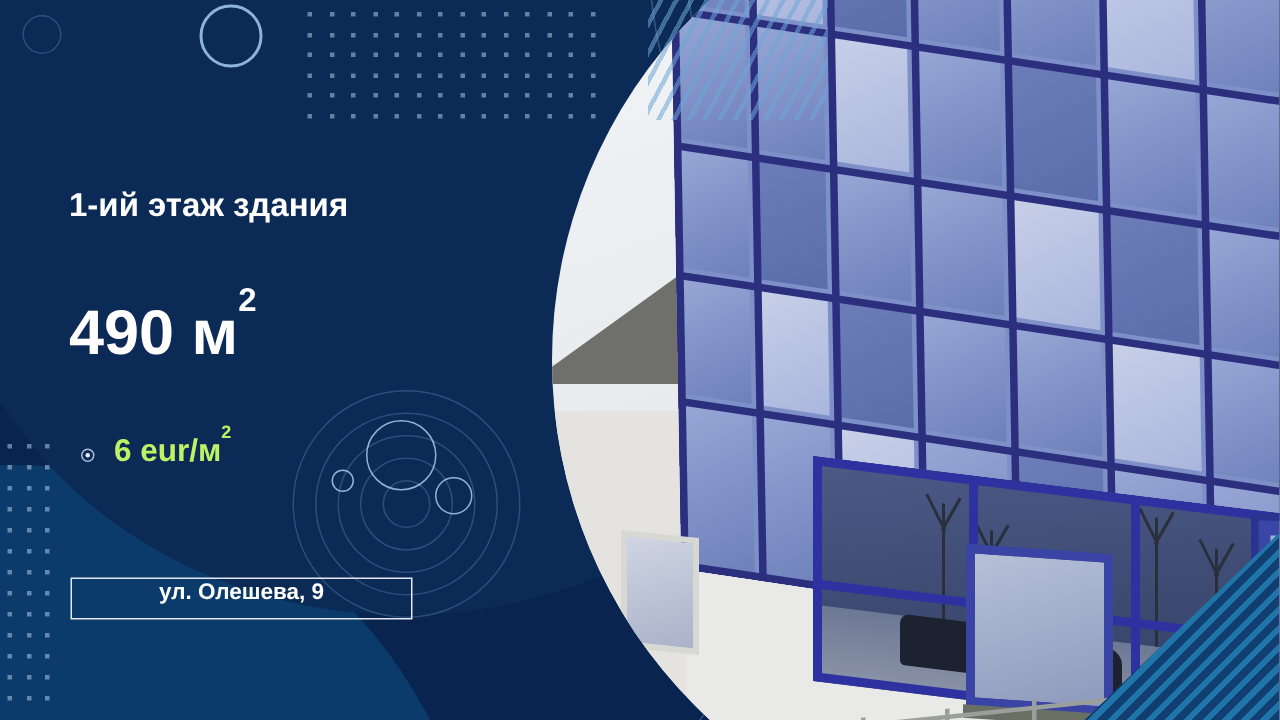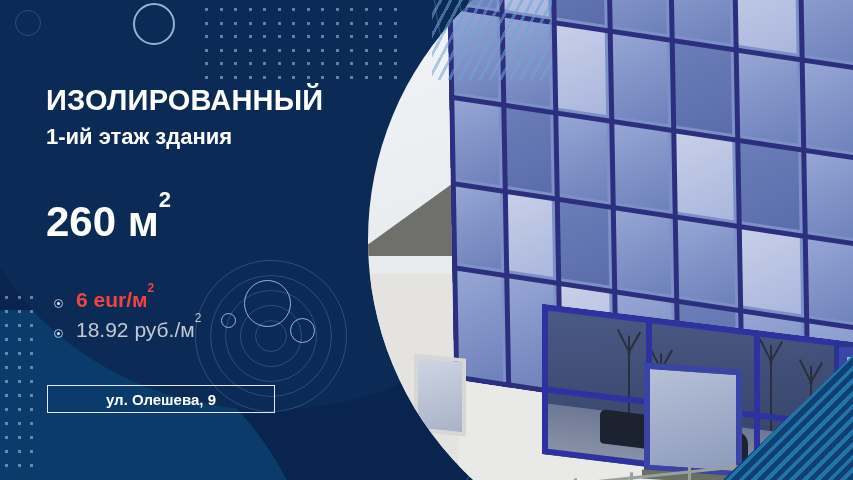--- a/index.html
+++ b/index.html
@@ -268,42 +268,42 @@
   .prices{
     position:absolute;left:6px;top:288px;
     list-style:none;margin:0;padding:0;
   }
   .prices li{
     position:relative;
     padding-left:24px;
     margin:0 0 6px 0;
     font-size:21px;
     font-weight:bold;
-    color:#ef4444;
+    color:#bef264;
     white-space:nowrap;
   }
   .prices li.secondary{color:#c3c9d2;font-weight:normal;}
   .prices li .bullet{
     position:absolute;left:2px;top:11px;
     width:9px;height:9px;border-radius:50%;
     border:1px solid rgba(200,215,235,.85);
     box-sizing:border-box;
   }
   .prices li .bullet:after{
     content:"";position:absolute;
     left:2px;top:2px;width:3px;height:3px;border-radius:50%;
     background:#e6ecf4;
   }
   .prices sup{font-size:12px;position:relative;top:-.6em;}
 
   .addr-box{
     position:absolute;left:1px;top:385px;
     width:228px;height:28px;
     border:1px solid #e3e8ef;
-    display:flex;align-items:center;justify-content:center;
+    display:flex;align-items:flex-start;justify-content:center;
     box-sizing:border-box;
   }
   .addr-box span{
     color:#ffffff;font-size:15px;font-weight:bold;white-space:nowrap;
   }
 </style>
 </head>
 <body>
 
 <div id="banner">
@@ -560,35 +560,31 @@
       </div>
 
     </div>
   </div>
 
   <div class="stripes-top"></div>
   <div class="stripes-corner"></div>
 
   <div class="content">
 
-    <div class="title">ИЗОЛИРОВАННЫЙ</div>
 
     <div class="subtitle">
       <div>1-ий этаж здания</div>
     </div>
 
-    <div class="area"><span>260 м</span><sup>2</sup></div>
+    <div class="area"><span>490 м</span><sup>2</sup></div>
 
     <ul class="prices">
       <li>
         <span class="bullet"></span><span>6 eur/м</span><sup>2</sup>
       </li>
-      <li class="secondary">
-        <span class="bullet"></span><span>18.92 руб./м</span><sup>2</sup>
-      </li>
     </ul>
 
     <div class="addr-box">
       <span>ул. Олешева, 9</span>
     </div>
 
   </div>
 
 </div>
 

